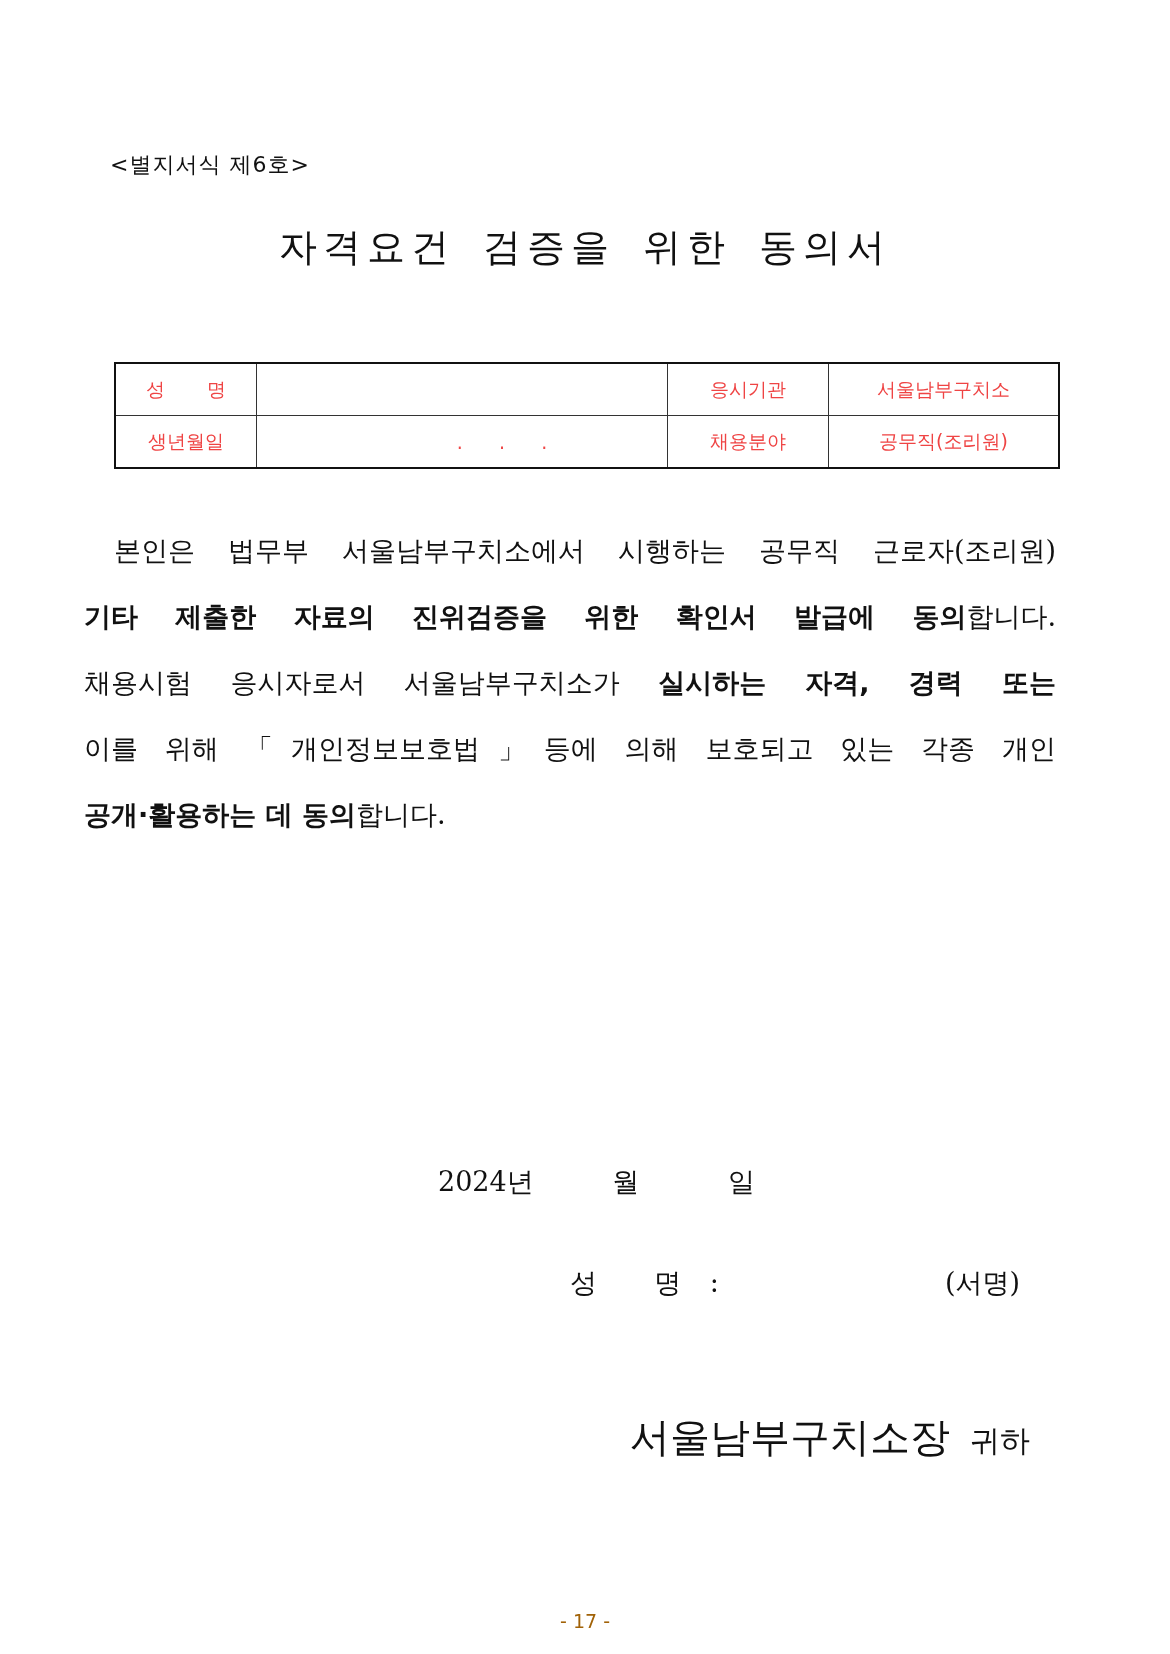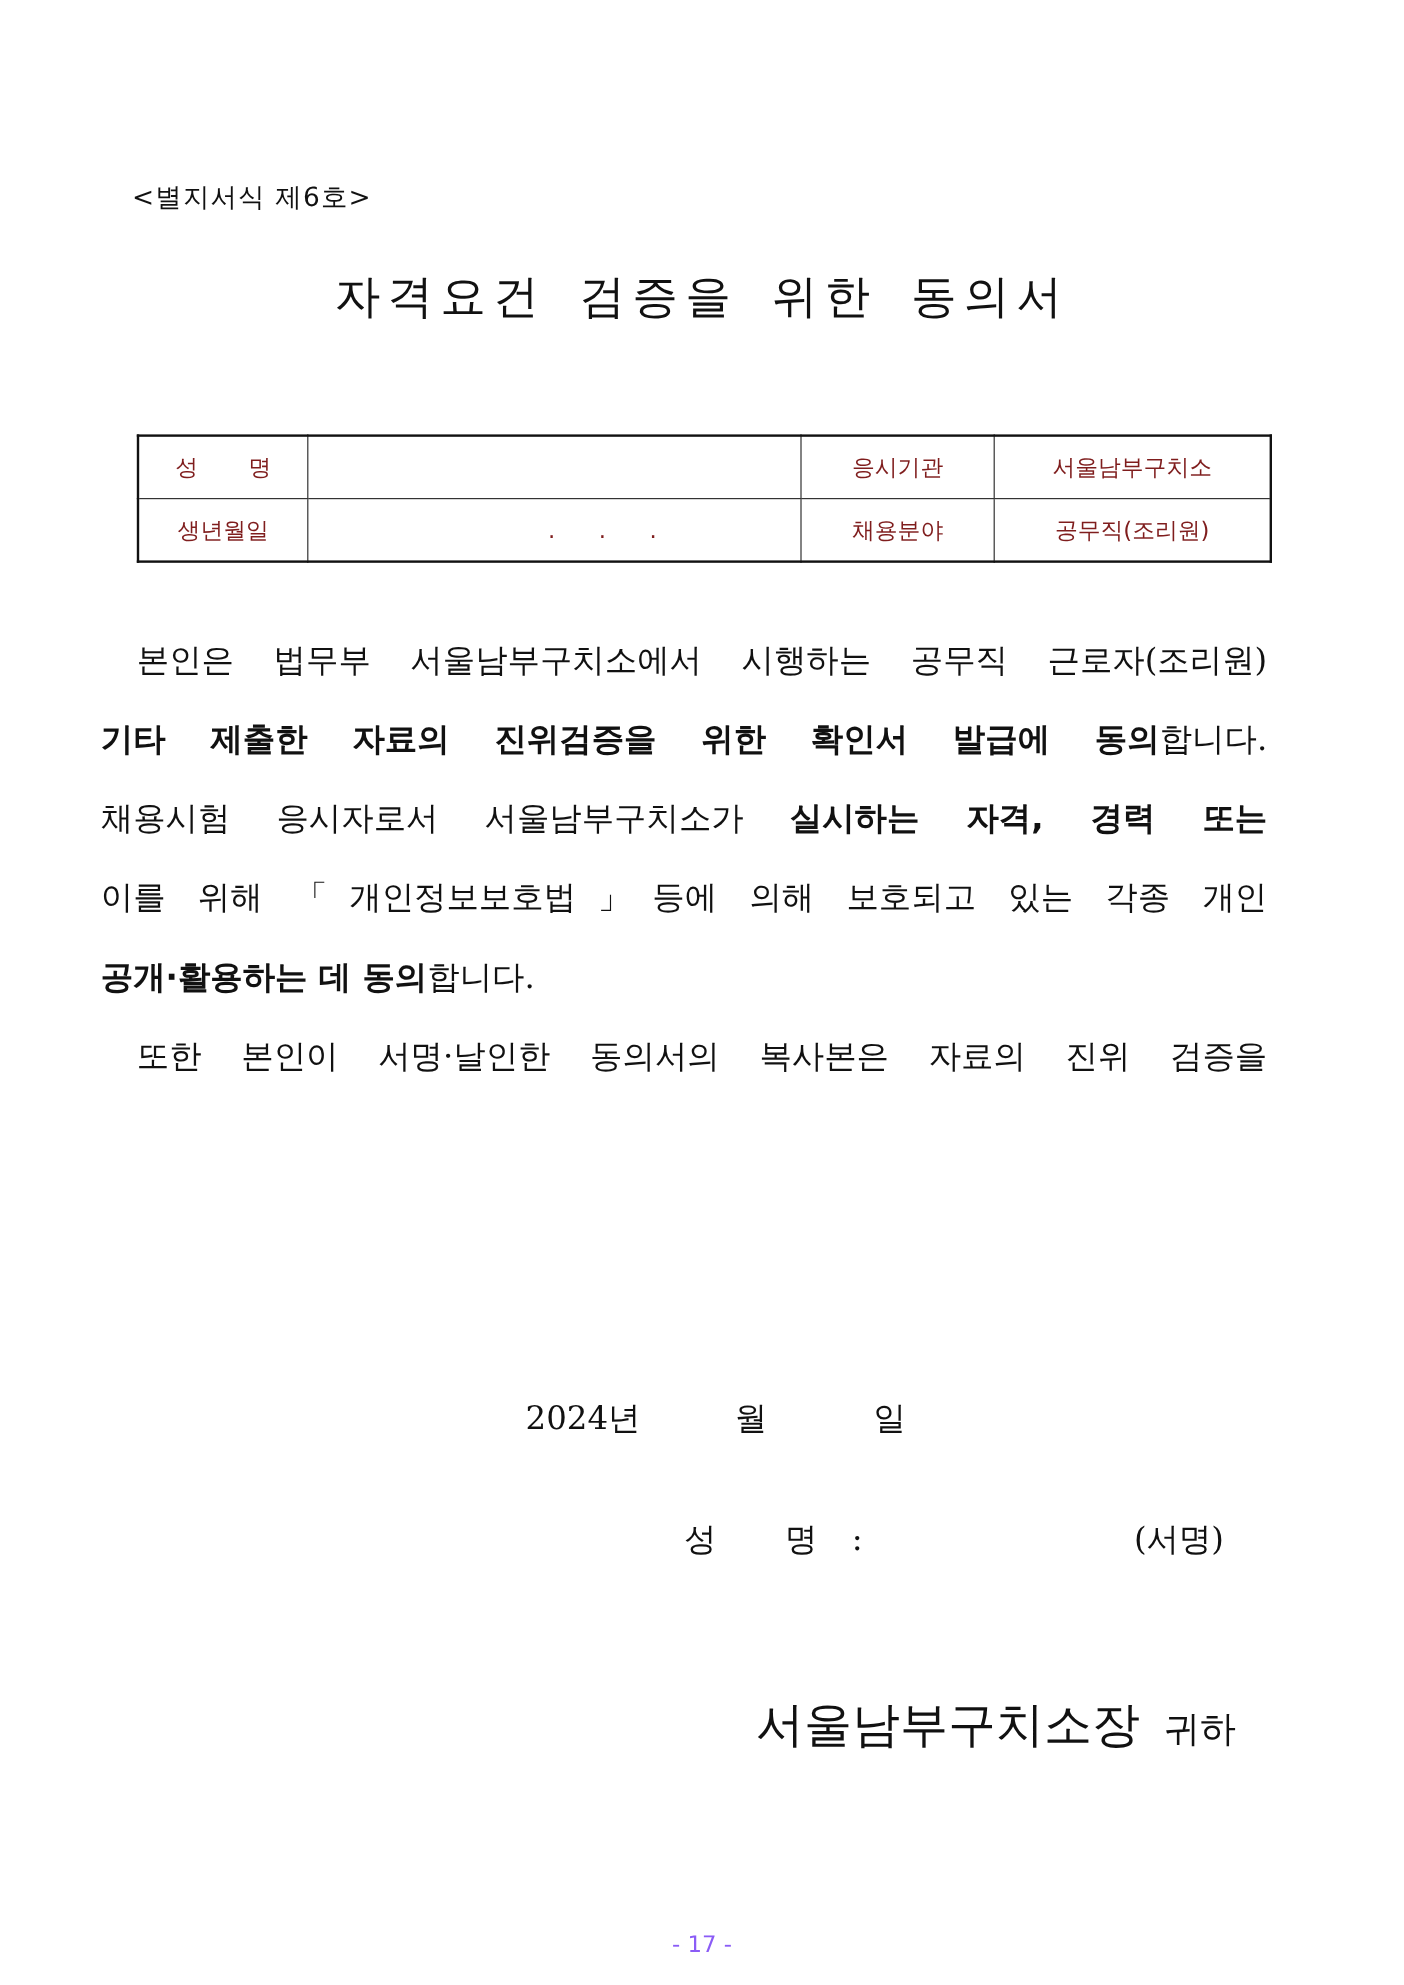--- a/index.html
+++ b/index.html
@@ -2,37 +2,37 @@
 <html><head>
   <meta charset="utf-8">
   <style>
     html, body { margin: 0; padding: 0; background: #ffffff; }
     body { width: 1170px; height: 1654px; position: relative; overflow: hidden;
            font-family: "DejaVu Sans", "Liberation Sans", sans-serif; color: #111; }
     .abs { position: absolute; }
     .form-no { left: 110px; top: 150px; font-size: 22px; letter-spacing: 1px; }
     .doc-title { left: 0; width: 1170px; top: 222px; text-align: center; font-size: 38px; letter-spacing: 6px; word-spacing: 10px; }
     table.info { position: absolute; left: 114px; top: 362px; width: 946px; border-collapse: collapse; border: 2.5px solid #111; font-size: 19px; }
-    table.info td { border: 1.2px solid #333; height: 51px; text-align: center; padding: 0; color: #7f1d1d; }
+    table.info td { border: 1.2px solid #333; height: 51px; text-align: center; padding: 0; color: #ef4444; }
     table.info td.c1 { width: 140px; }
     table.info td.c2 { width: 330px; }
     table.info td.c3 { width: 160px; }
     .spaced-name { display: inline-block; width: 80px; text-align: justify; text-align-last: justify; }
     .para { position: absolute; left: 84px; width: 972px; font-family: "DejaVu Serif", "Liberation Serif", serif; font-size: 27px; }
     .line { height: 66px; line-height: 66px; text-align: justify; text-align-last: justify; white-space: nowrap; }
     .line.last { text-align-last: left; }
     .line.indent { padding-left: 30px; }
     .line span { }
     b { font-family: "DejaVu Sans", "Liberation Sans", sans-serif; font-weight: bold; }
     .date { left: 438px; top: 1164px; font-family: "DejaVu Serif", serif; font-size: 27px; }
     .date span { display: inline-block; }
     .sign { left: 570px; top: 1265px; font-family: "DejaVu Serif", serif; font-size: 27px; width: 450px; }
     .addressee { left: 630px; top: 1410px; font-size: 40px; }
     .addressee .suffix { font-size: 30px; margin-left: 20px; }
-    .page-no { left: 0; width: 1170px; top: 1610px; text-align: center; font-size: 19px; color: #8b5cf6; }
+    .page-no { left: 0; width: 1170px; top: 1610px; text-align: center; font-size: 19px; color: #a16207; }
   </style>
 </head>
 <body>
 
 <div class="abs form-no">&lt;별지서식 제6호&gt;</div>
 <div class="abs doc-title">자격요건 검증을 위한 동의서</div>
 
 <table class="info">
   <tbody>
       <tr>
@@ -49,21 +49,20 @@
   </tr>
 </tbody>
   </table>
 
 <div class="para" style="top:518px;">
   <div class="line indent"><span>본인은 법무부 서울남부구치소에서 시행하는 공무직 근로자(조리원)</span></div>
   <div class="line"><b>기타 제출한 자료의 진위검증을 위한 확인서 발급에 동의</b><span>합니다.</span></div>
   <div class="line"><span>채용시험 응시자로서 서울남부구치소가 </span><b>실시하는 자격, 경력 또는</b></div>
   <div class="line"><span>이를 위해 「개인정보보호법」등에 의해 보호되고 있는 각종 개인</span></div>
   <div class="line last"><b>공개·활용하는 데 동의</b><span>합니다.</span></div>
-  <div class="line indent"><span>또한 본인이 서명·날인한 동의서의 복사본은 자료의 진위 검증을</span></div>
 </div>
 
 <div class="abs date">
   <span>2024년</span>
   <span style="margin-left:70px;">월</span>
   <span style="margin-left:80px;">일</span>
 </div>
 
 <div class="abs sign">
   <span style="white-space:pre;word-spacing:20px;">성  명 :</span>

